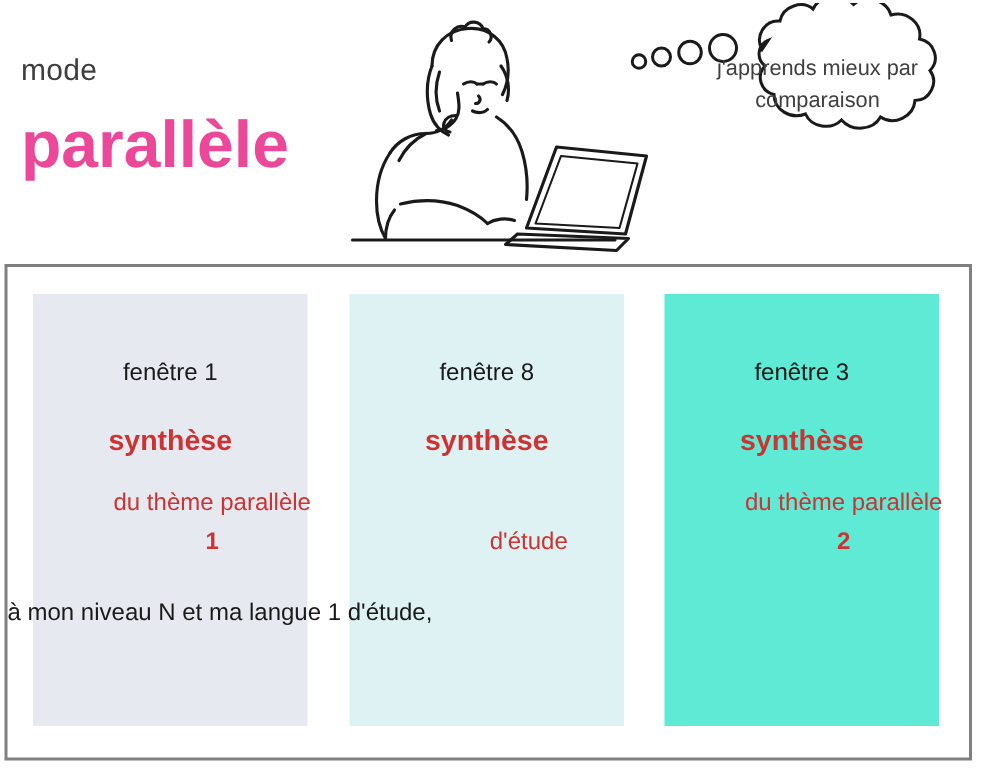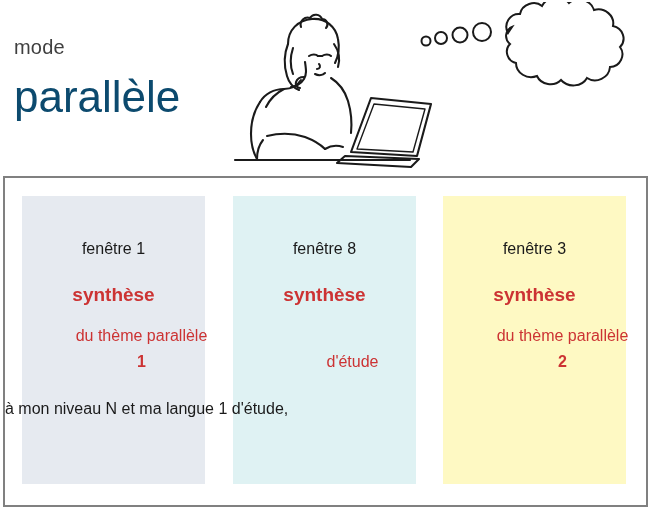--- a/index.html
+++ b/index.html
@@ -29,22 +29,22 @@
     top: 36px;
     font-size: 20px;
     color: #3f3f3f;
     letter-spacing: 0.2px;
   }
   #mode-title {
     position: absolute;
     left: 14px;
     top: 72px;
     font-size: 44px;
-    font-weight: normal;
-    color: #0c4a6e;
+    font-weight: bold;
+    color: #ec4899;
     letter-spacing: 0px;
   }
 
   
   #illustration {
     position: absolute;
     left: 205px;
     top: 4px;
     width: 230px;
     height: 170px;
@@ -83,21 +83,21 @@
 
   .column {
     position: absolute;
     top: 18px;
     width: 183px;
     height: 288px;
     box-sizing: border-box;
   }
   #col-1 { left: 17px;  background: #e6eaf0; }
   #col-2 { left: 228px; background: #dff2f3; }
-  #col-3 { left: 438px; background: #fef9c3; }
+  #col-3 { left: 438px; background: #5eead4; }
 
   .col-window-label {
     position: absolute;
     top: 44px;
     left: 0;
     width: 100%;
     text-align: center;
     font-size: 16px;
     color: #1a1a1a;
   }
@@ -210,20 +210,21 @@
                c10 2 14 14 7 21
                c6 8 0 20 -10 20
                c-1 11 -14 17 -23 11
                c-5 9 -19 10 -26 2
                c-7 7 -20 5 -24 -4
                c-10 4 -21 -3 -21 -13
                c-9 -2 -12 -13 -6 -19
                c-6 -5 -5 -14 2 -17 Z"></path>
     </g>
   </svg>
+  <div id="bubble-text">j'apprends mieux par comparaison</div>
 </div>
 
 <div id="panel">
 
   <div class="column" id="col-1">
     <div class="col-window-label">fenêtre 1</div>
     <div class="col-synthese">synthèse</div>
     <div class="col-desc">
       <span>du thème parallèle</span><br>
       <b>1</b>

